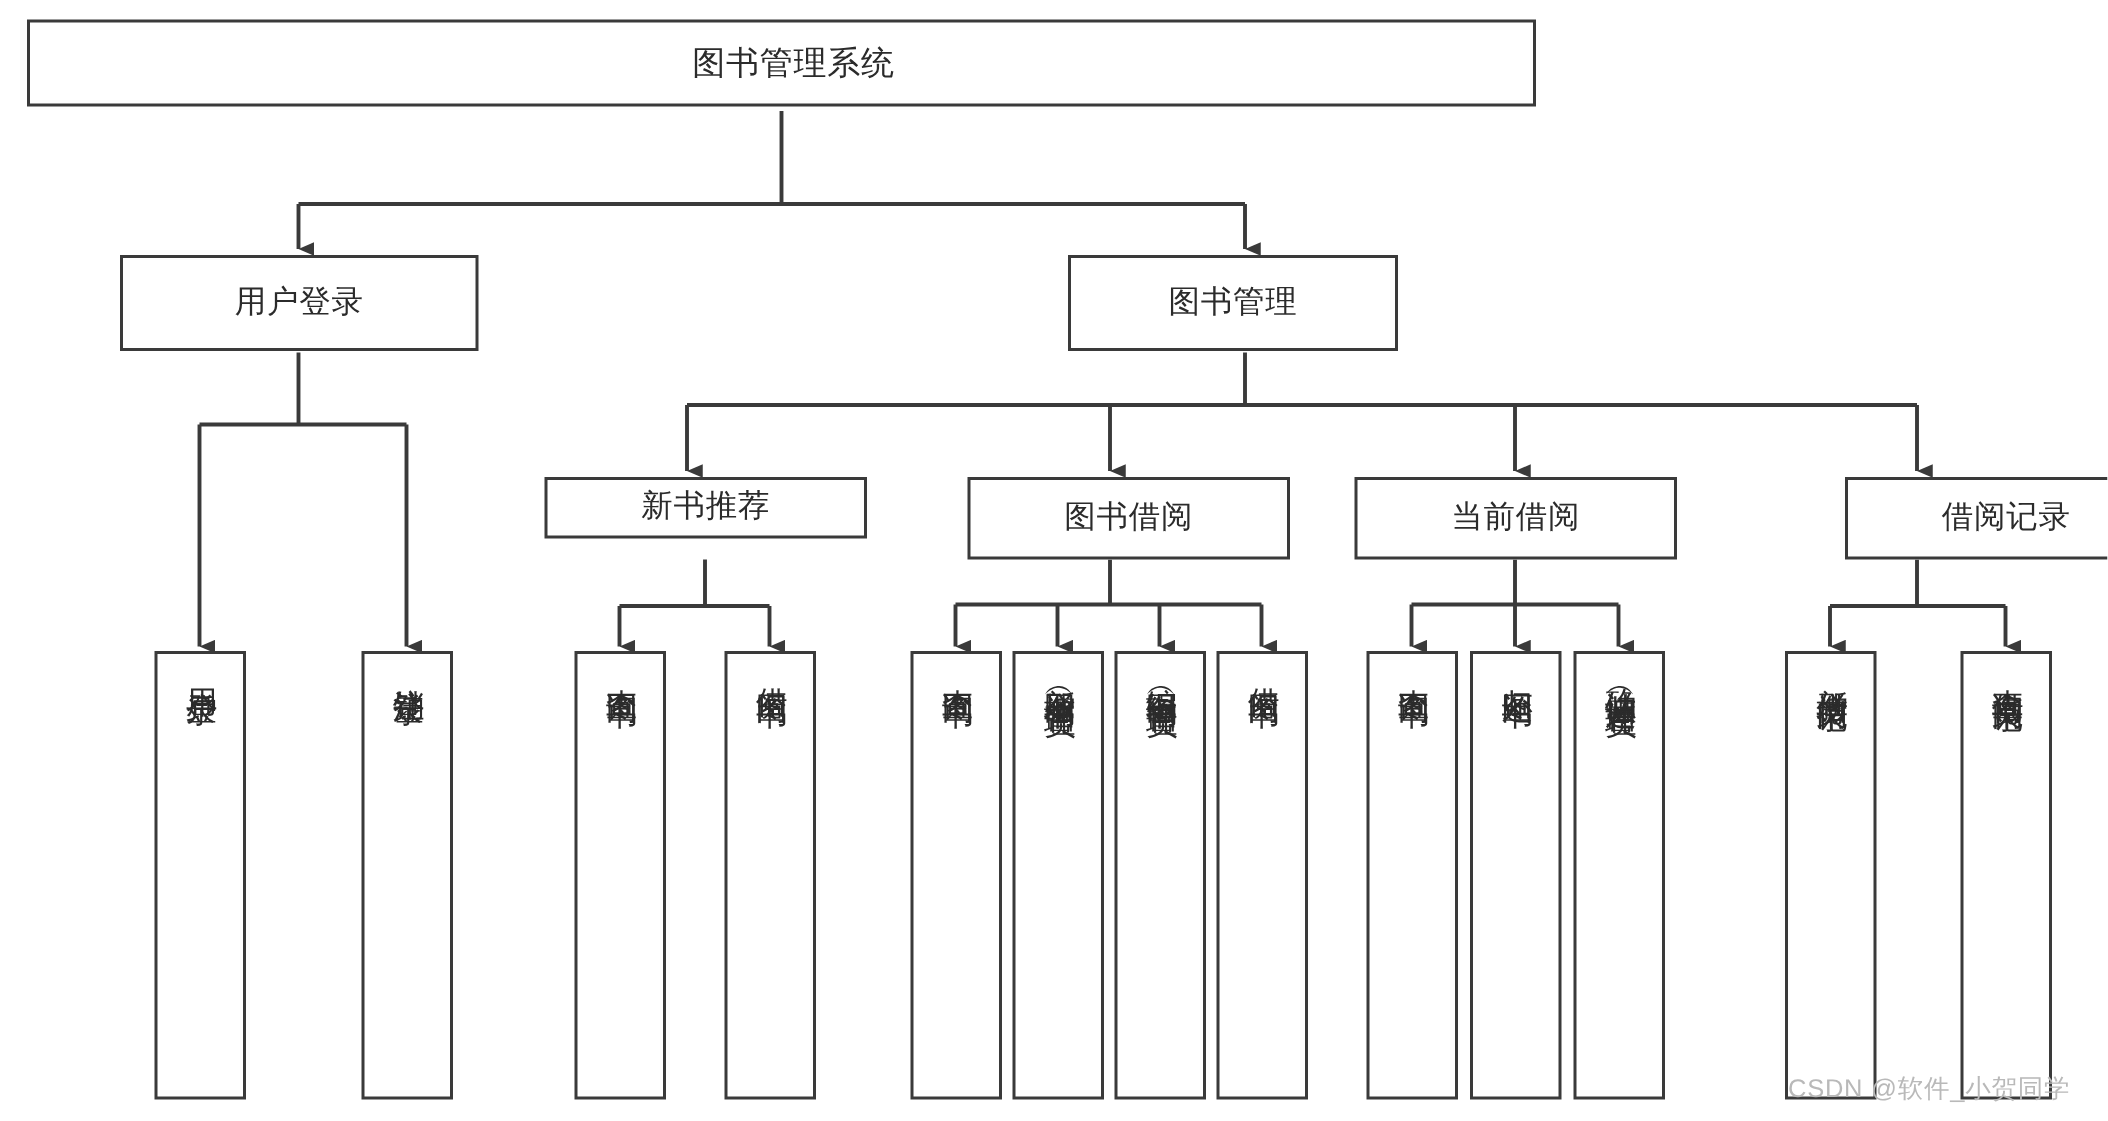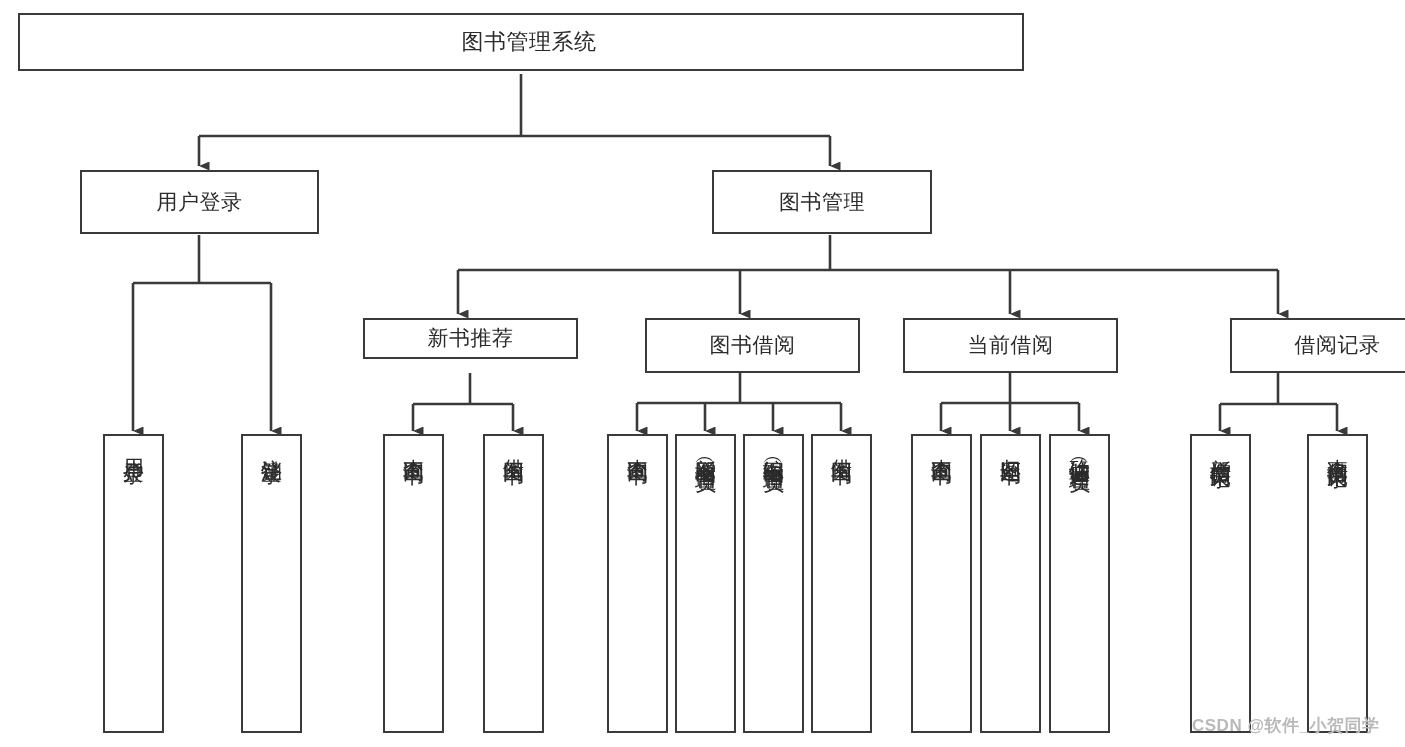--- a/index.html
+++ b/index.html
@@ -185,15 +185,15 @@
     <span class="label">确认归还（管理员）</span>
   </div>
 
   <div class="node vert" style="left:1190px; top:434px; width:61px; height:299px;">
     <span class="label">新增借阅记录</span>
   </div>
   <div class="node vert" style="left:1307px; top:434px; width:61px; height:299px;">
     <span class="label">查询借阅记录</span>
   </div>
 
-  <div class="watermark" style="left:1192px; top:714px;font-weight:bold;">CSDN @软件_小贺同学</div>
+  <div class="watermark" style="left:1192px; top:714px;">CSDN @软件_小贺同学</div>
 
 </div>
 
 </body></html>

